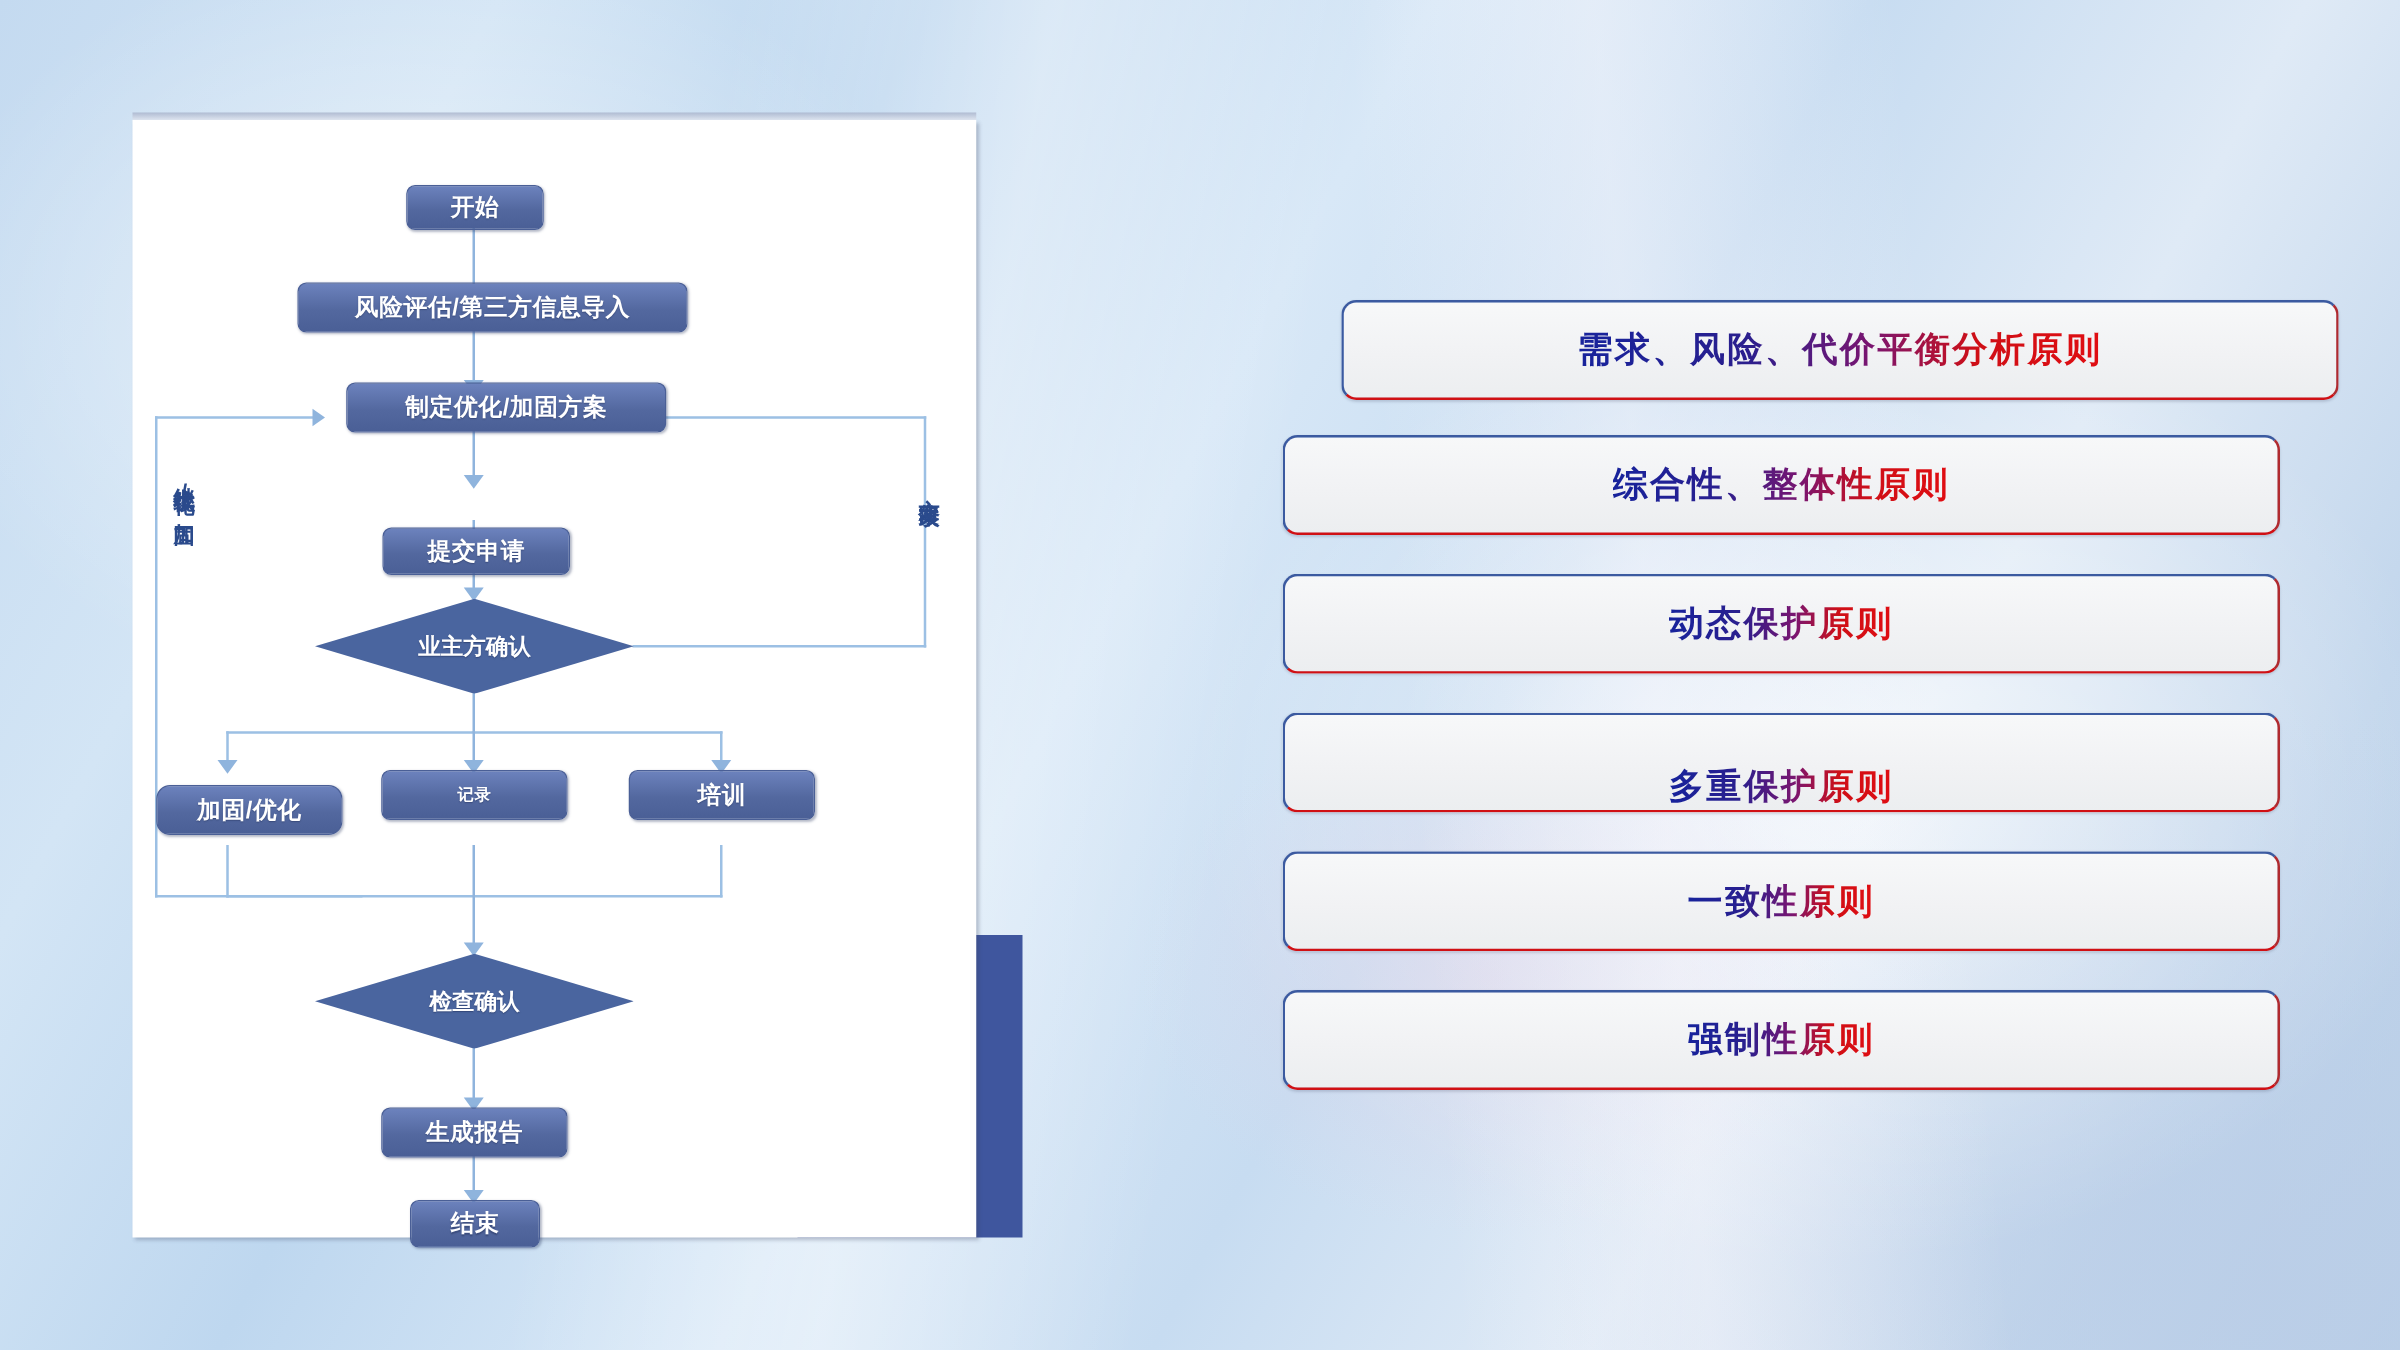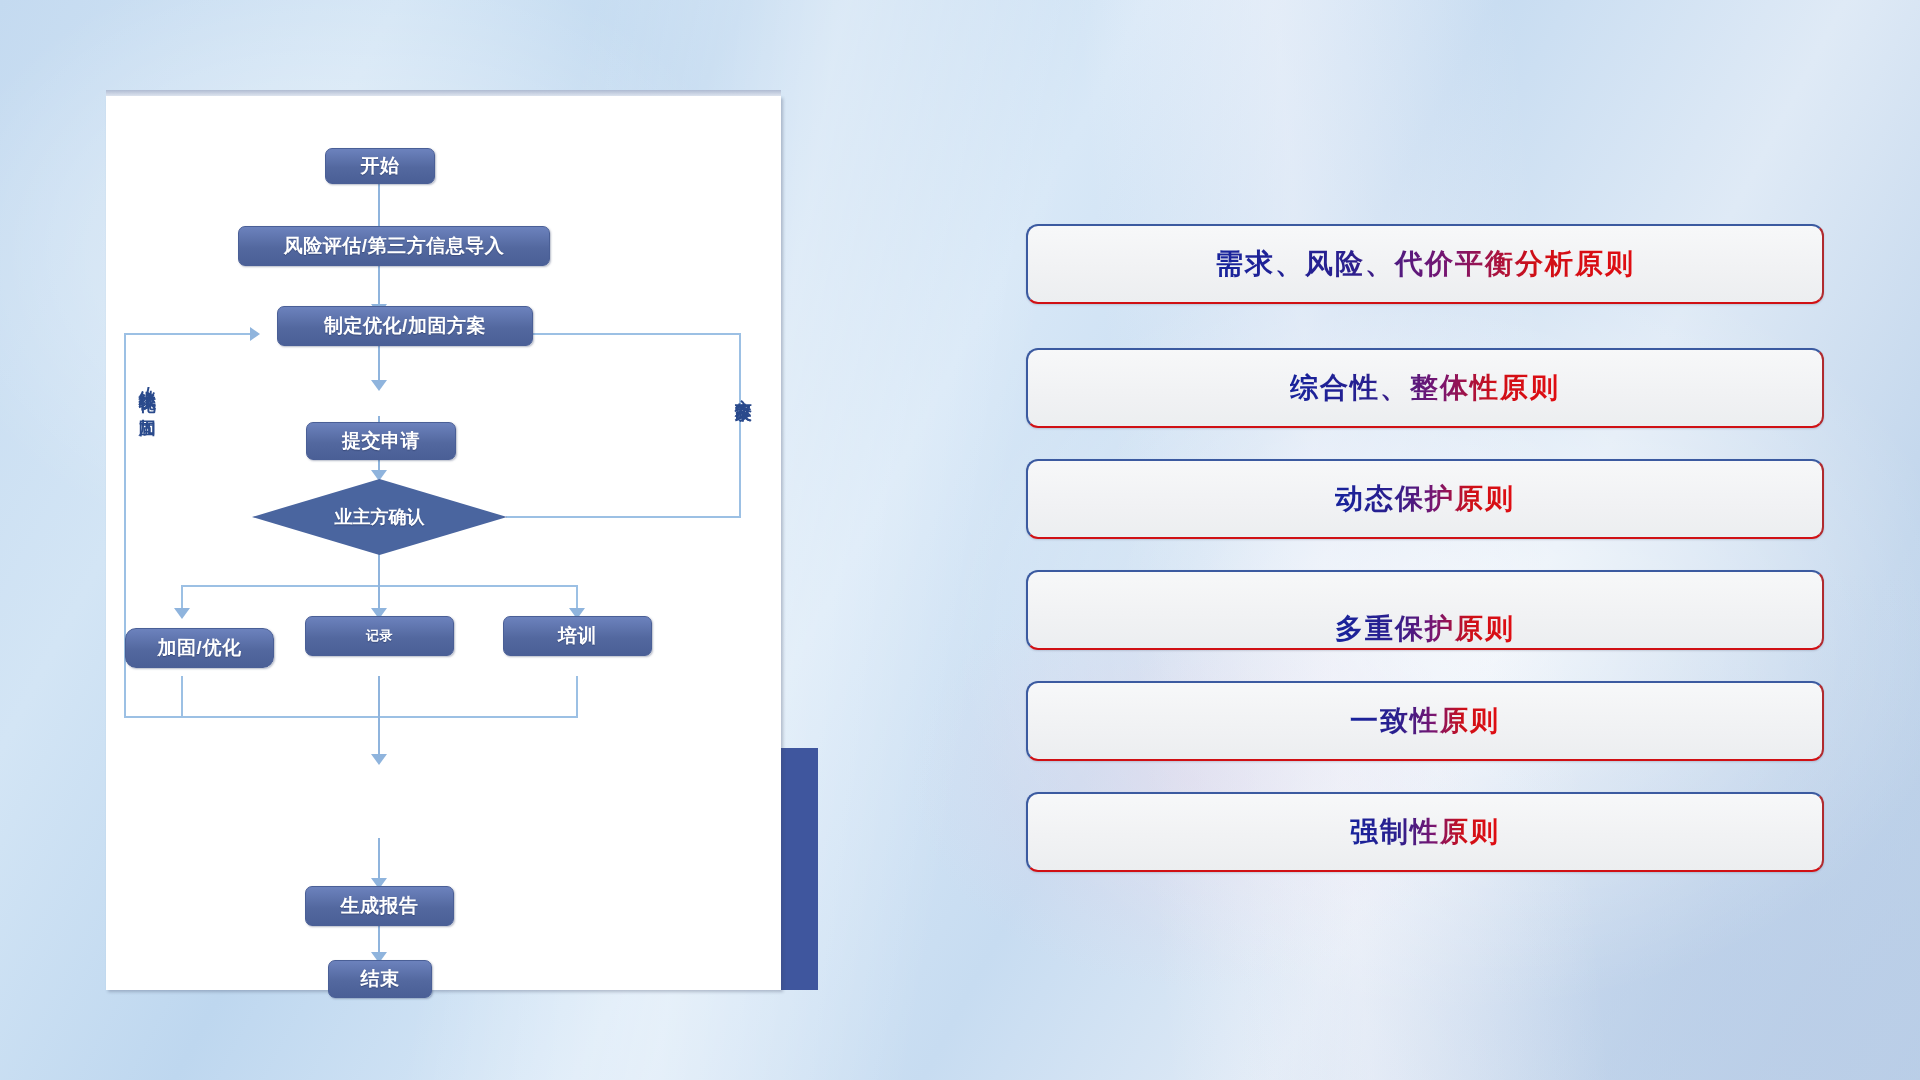--- a/index.html
+++ b/index.html
@@ -159,20 +159,26 @@
   </div>
 
   <div class="box" style="left:199px;top:520px;width:147px;height:38px;font-size:13px;">
     <span>记录</span>
   </div>
 
   <div class="box" style="left:397px;top:520px;width:147px;height:38px;font-size:19px;">
     <span>培训</span>
   </div>
 
+  <div class="diamond-wrap" style="left:146px;top:667px;width:255px;height:76px;">
+    <div class="diamond"></div>
+    <div class="diamond-label" style="font-size:18px;">
+      <span>检查确认</span>
+    </div>
+  </div>
 
   <div class="box" style="left:199px;top:790px;width:147px;height:38px;font-size:19px;">
     <span>生成报告</span>
   </div>
 
   <div class="box" style="left:222px;top:864px;width:102px;height:36px;font-size:19px;">
     <span>结束</span>
   </div>
 
   <div class="vlabel" style="left:32px;top:280px;font-size:17px;">
@@ -180,21 +186,21 @@
   </div>
 
   <div class="vlabel" style="left:628px;top:290px;font-size:17px;">
     <span>方案修改</span>
   </div>
 </div>
 
 <div id="right-pane">
 
 
-  <div class="card" style="top:224px;">
+  <div class="card" style="top:240px;margin-left:47px;">
     <span class="card-label">需求、风险、代价平衡分析原则</span>
   </div>
   <div class="card" style="top:348px;">
     <span class="card-label">综合性、整体性原则</span>
   </div>
   <div class="card" style="top:459px;">
     <span class="card-label">动态保护原则</span>
   </div>
   <div class="card" style="top:570px;align-items:flex-end;">
     <span class="card-label">多重保护原则</span>

